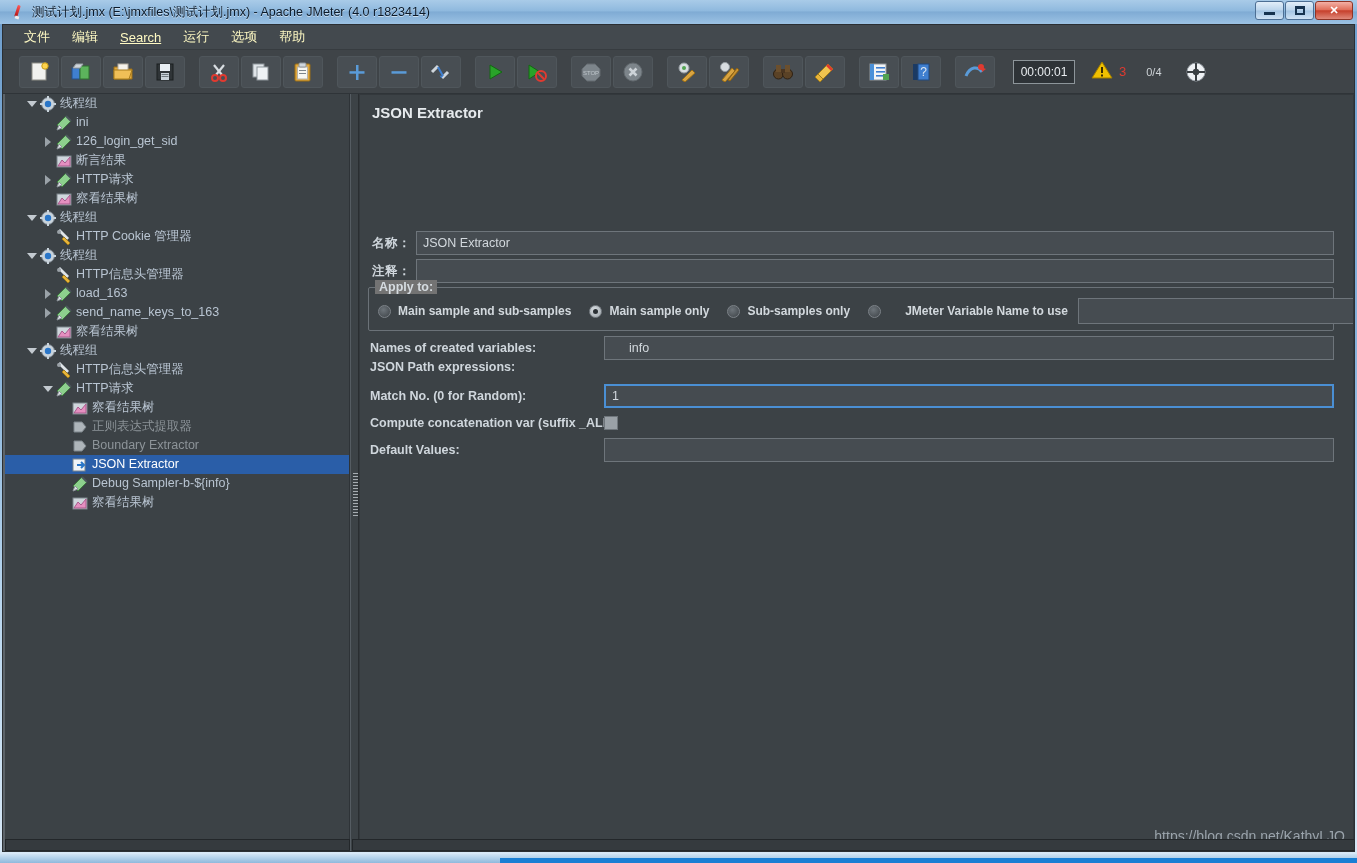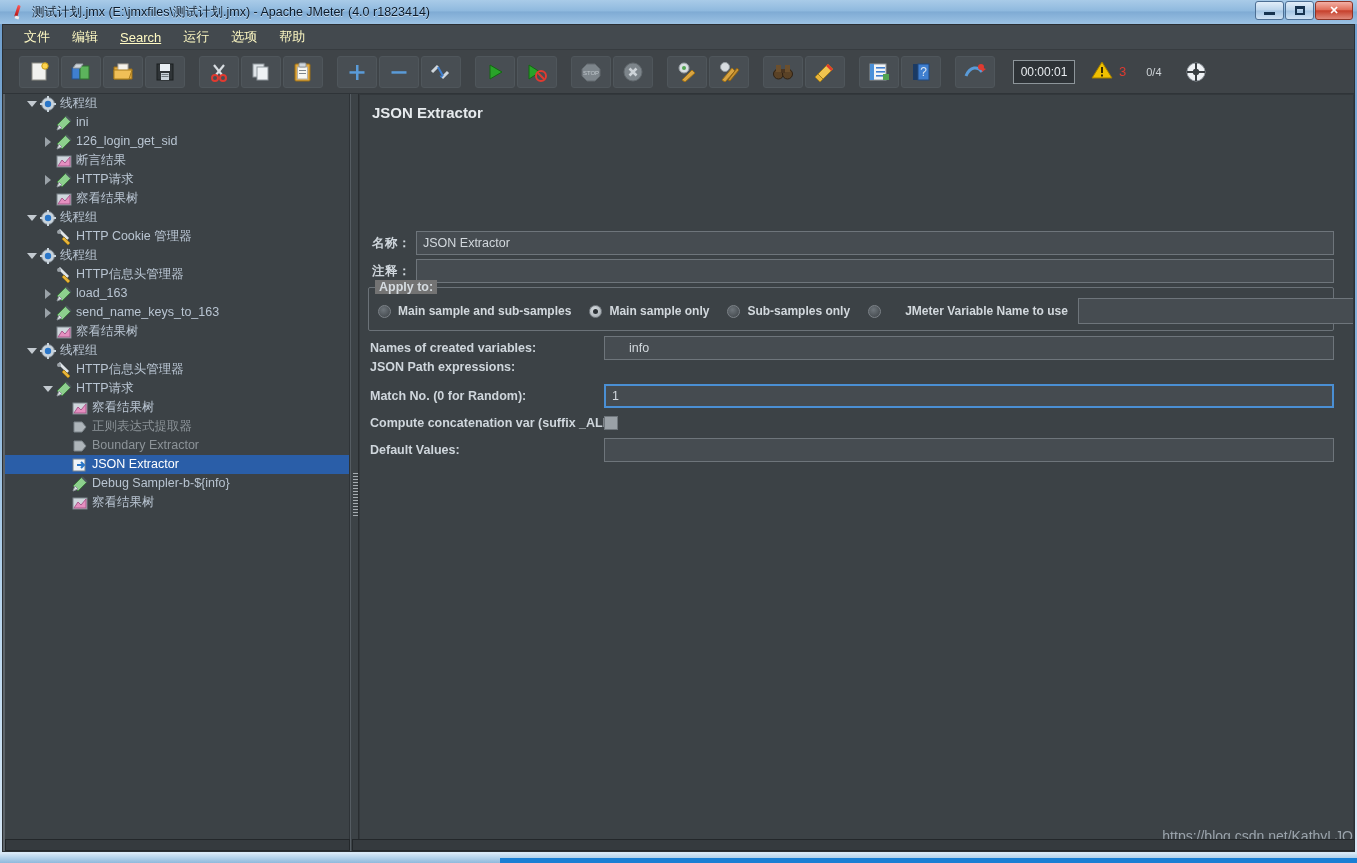--- a/index.html
+++ b/index.html
@@ -161,21 +161,21 @@
   .radio.on:after {
     content:""; position:absolute; left:3px; top:3px; width:5px; height:5px;
     border-radius:50%; background:#2b3034;
   }
   .radio.on { background:radial-gradient(circle at 40% 35%, #d9dee2, #aeb5ba 70%); }
   .radio-label { font-size:12px; color:#d2d8dd; font-weight:bold; white-space:nowrap; }
   .cbox {
     width:14px; height:14px; background:#9aa1a7; border:1px solid #6f767c;
   }
   #watermark {
-    position:absolute; right:0; bottom:6px; font-size:14px; color:#9aa3ab;
+    position:absolute; right:8px; bottom:6px; font-size:14px; color:#9aa3ab;
   }
   
   #bottombar {
     position:absolute; left:2px; bottom:0px; width:1353px; height:13px;
     display:flex; align-items:center;
   }
   .hsb { height:12px; background:#353a3e; border:1px solid #23272a; }
   #hsb-left { width:345px; }
   #hsb-right { flex:1; margin-left:2px; }
   #taskbar-hint {

